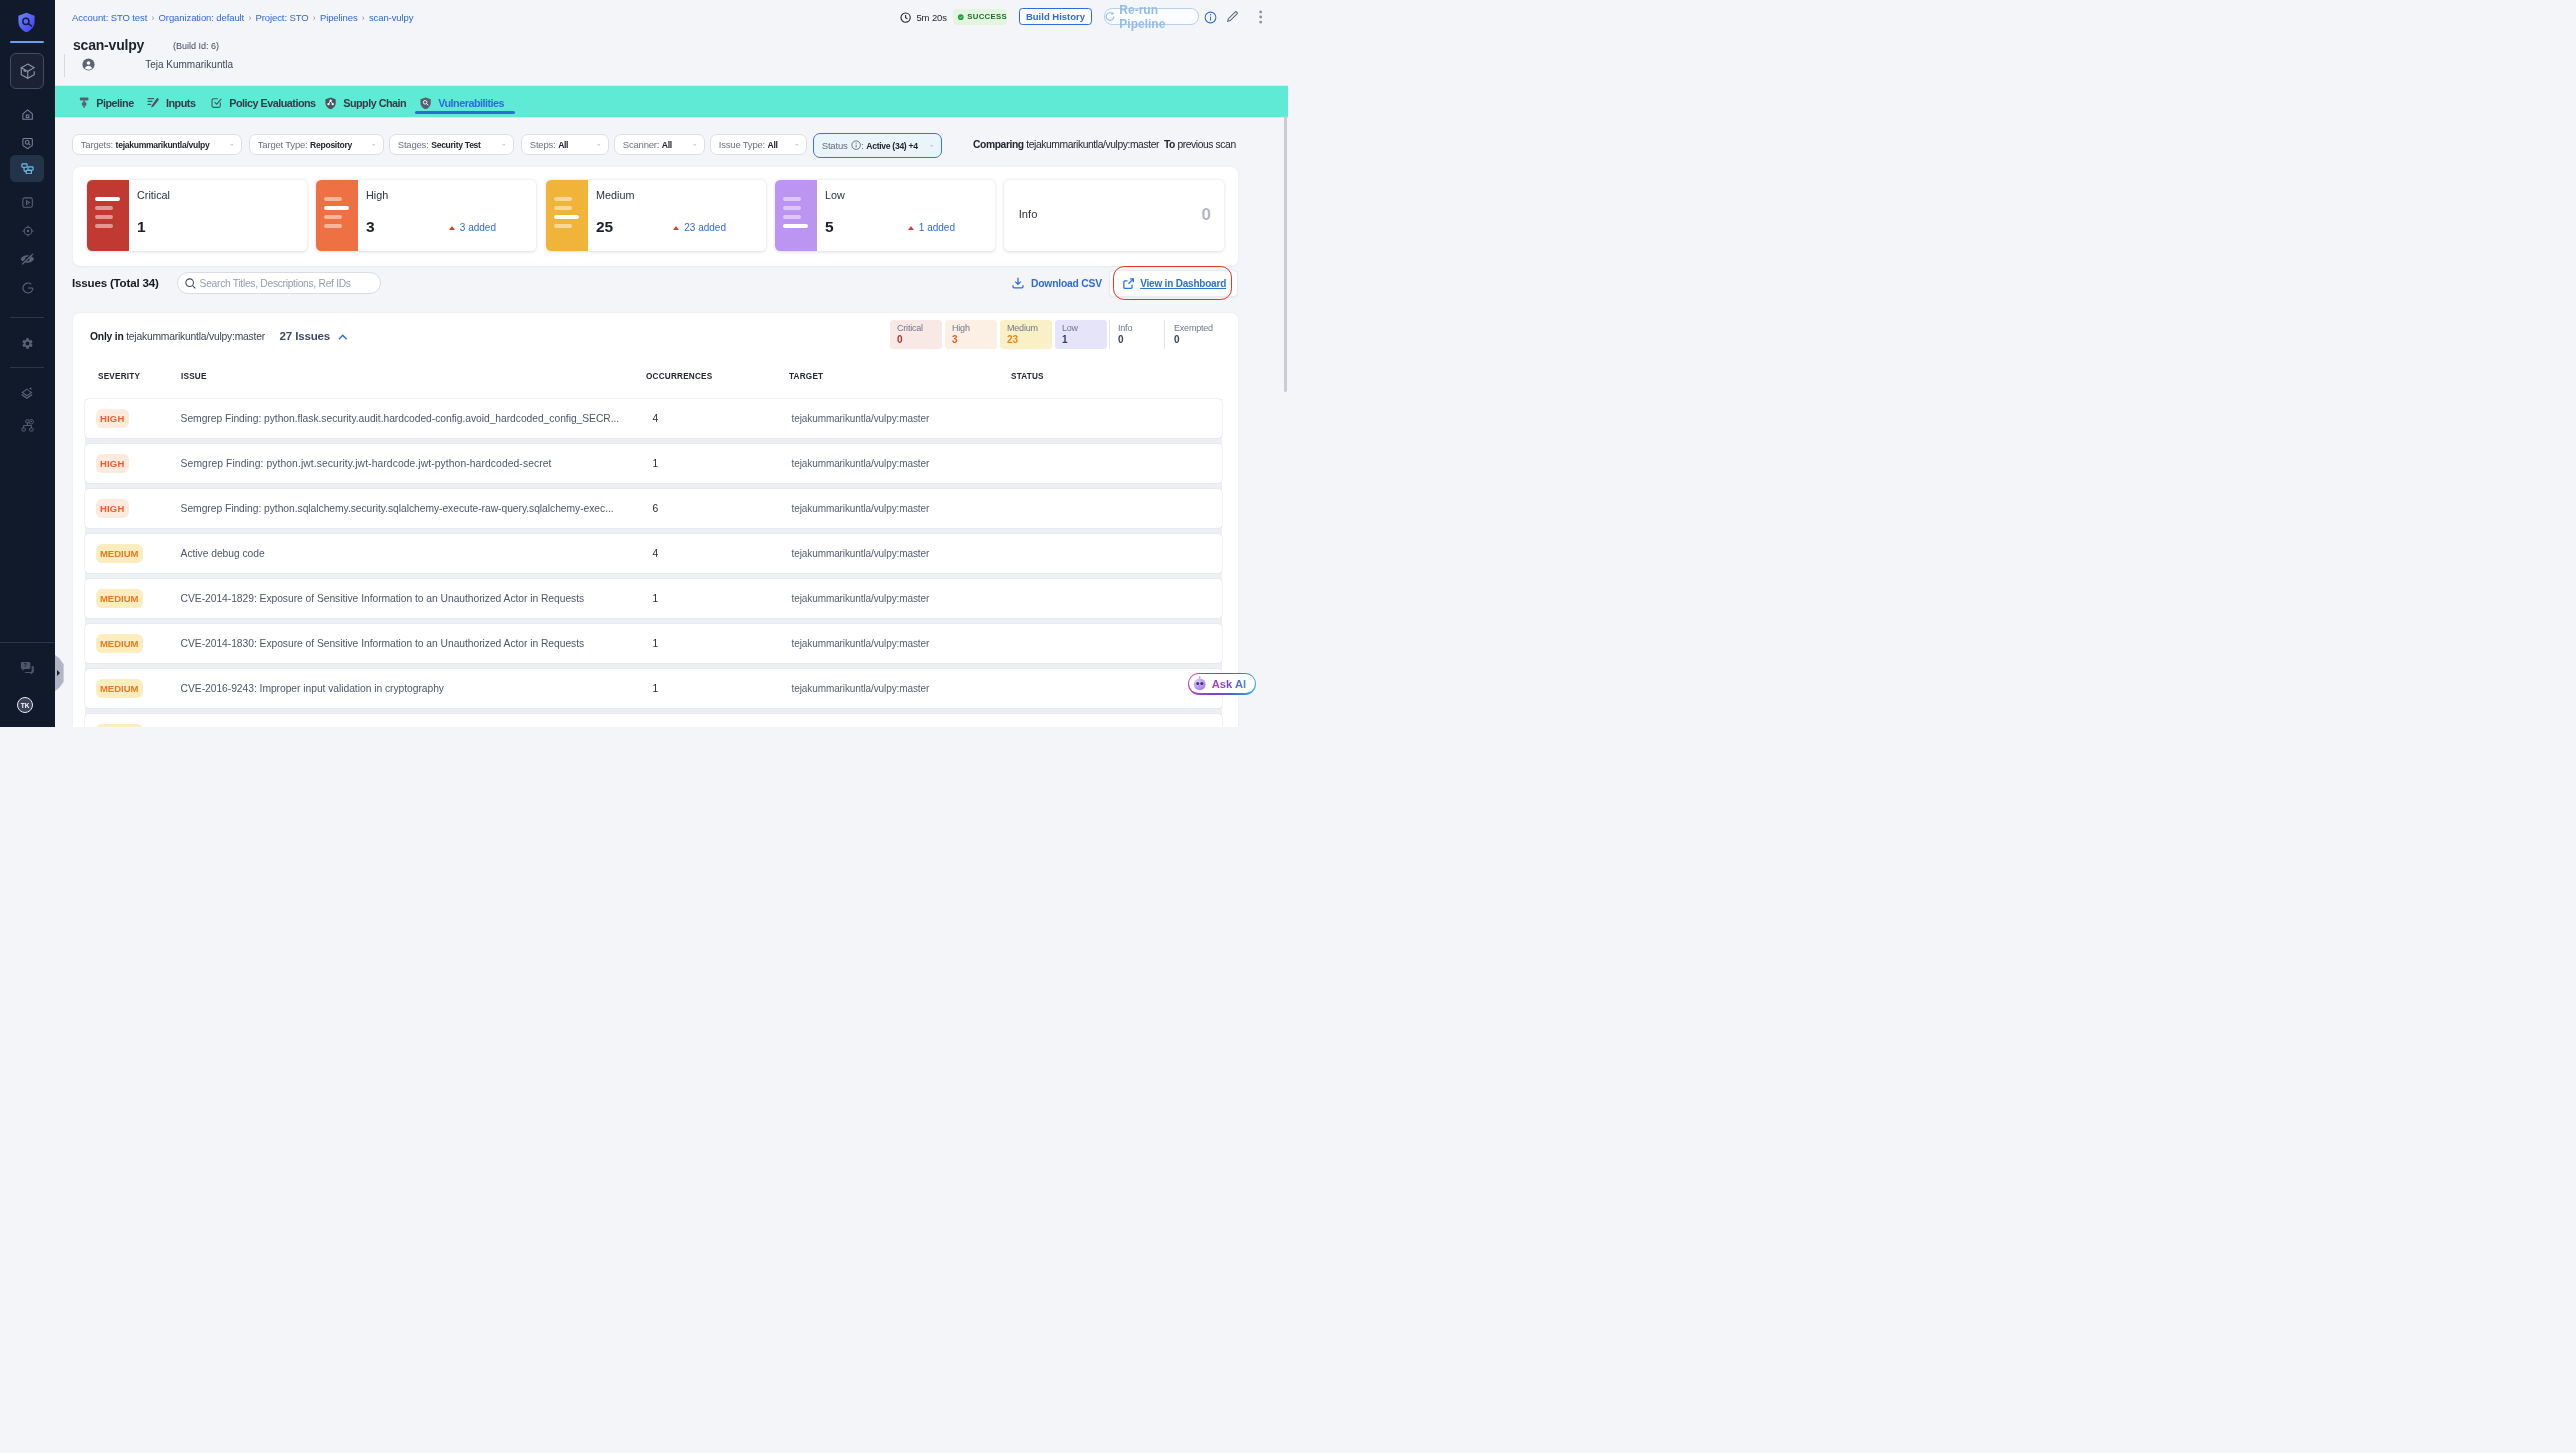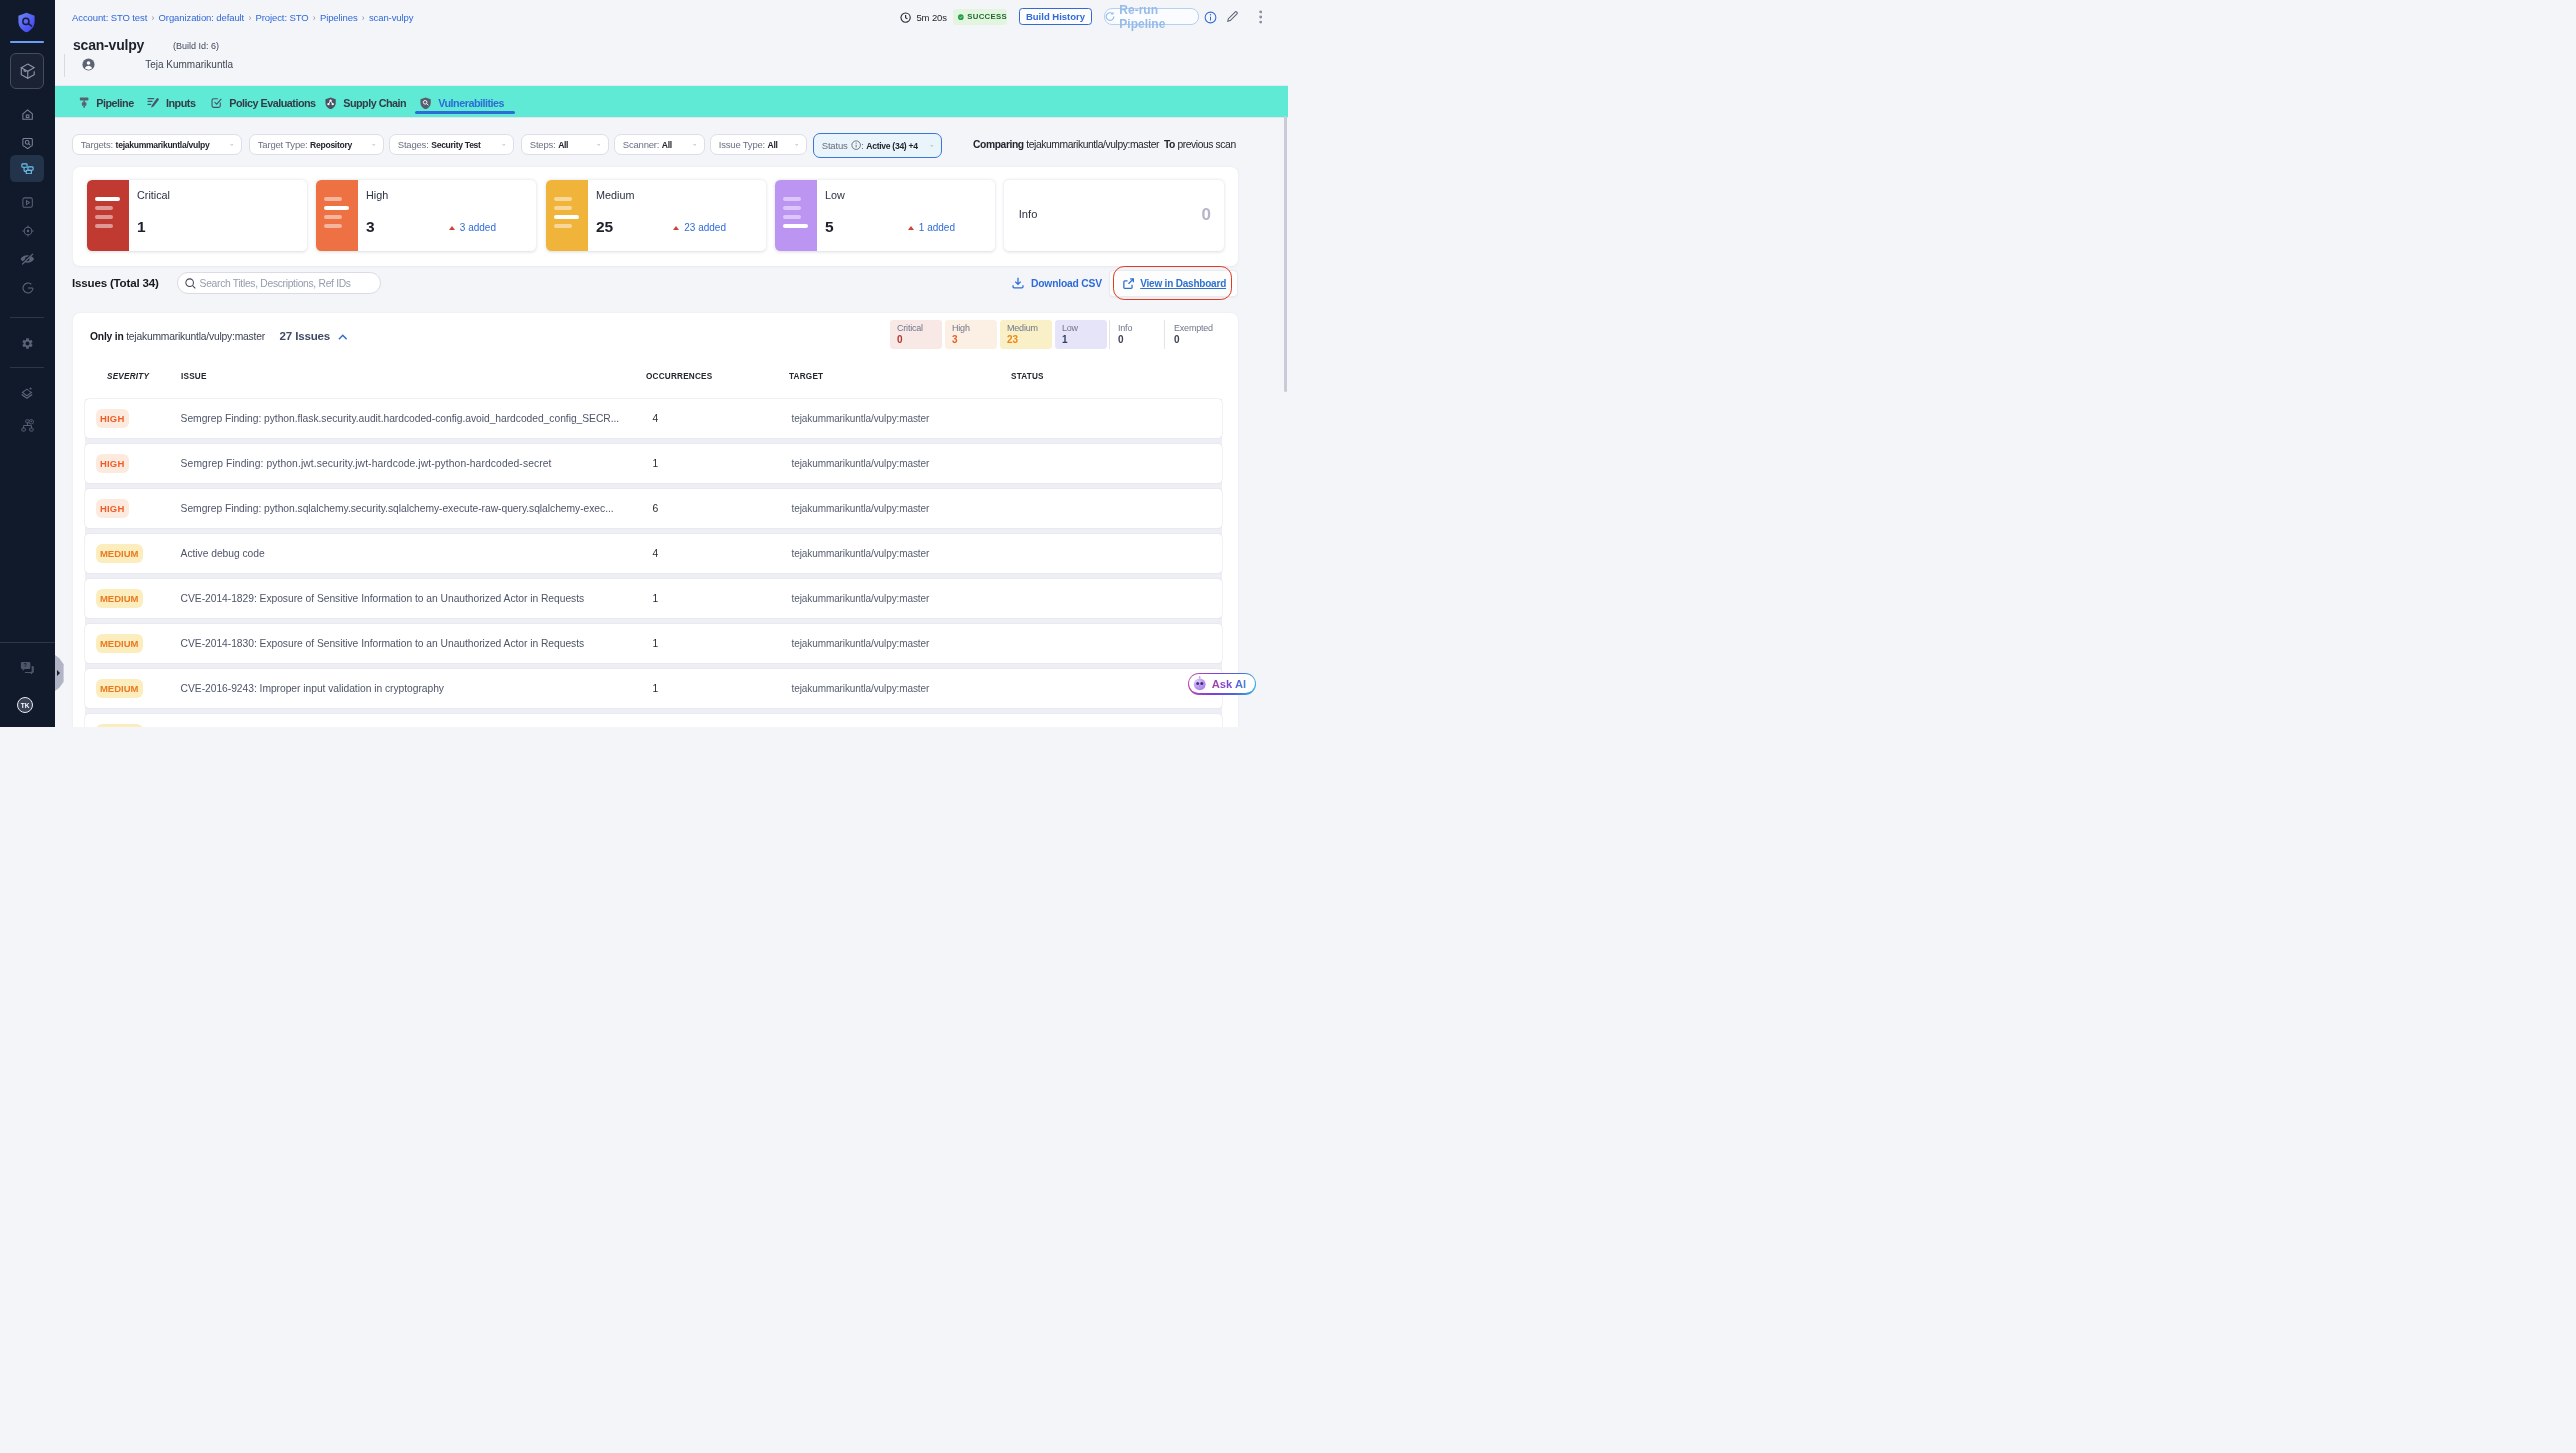--- a/index.html
+++ b/index.html
@@ -444,21 +444,21 @@
   <div class="pdiv" style="left:1036px;"></div>
   <div class="pill" style="left:1038px;">
       <div class="pl">Info</div>
       <div class="pn" style="color:#3c4254;">0</div>
     </div>
   <div class="pdiv" style="left:1091px;"></div>
   <div class="pill" style="left:1094px; width:60px;">
       <div class="pl">Exempted</div>
       <div class="pn" style="color:#3c4254;">0</div>
     </div>
-  <div class="th" style="left:34px;font-style:italic;">SEVERITY</div>
+  <div class="th" style="left:25px;">SEVERITY</div>
   <div class="th" style="left:108px;">ISSUE</div>
   <div class="th" style="left:573px;">OCCURRENCES</div>
   <div class="th" style="left:716px;">TARGET</div>
   <div class="th" style="left:938px;">STATUS</div>
   <div id="rowwrap">
     <div class="row" style="top:0px;">
       <div class="badge h">HIGH</div>
       <div class="itext">Semgrep Finding: python.flask.security.audit.hardcoded-config.avoid_hardcoded_config_SECR...</div>
       <div class="occ">4</div>
         <div class="tgt">tejakummarikuntla/vulpy:master</div>

